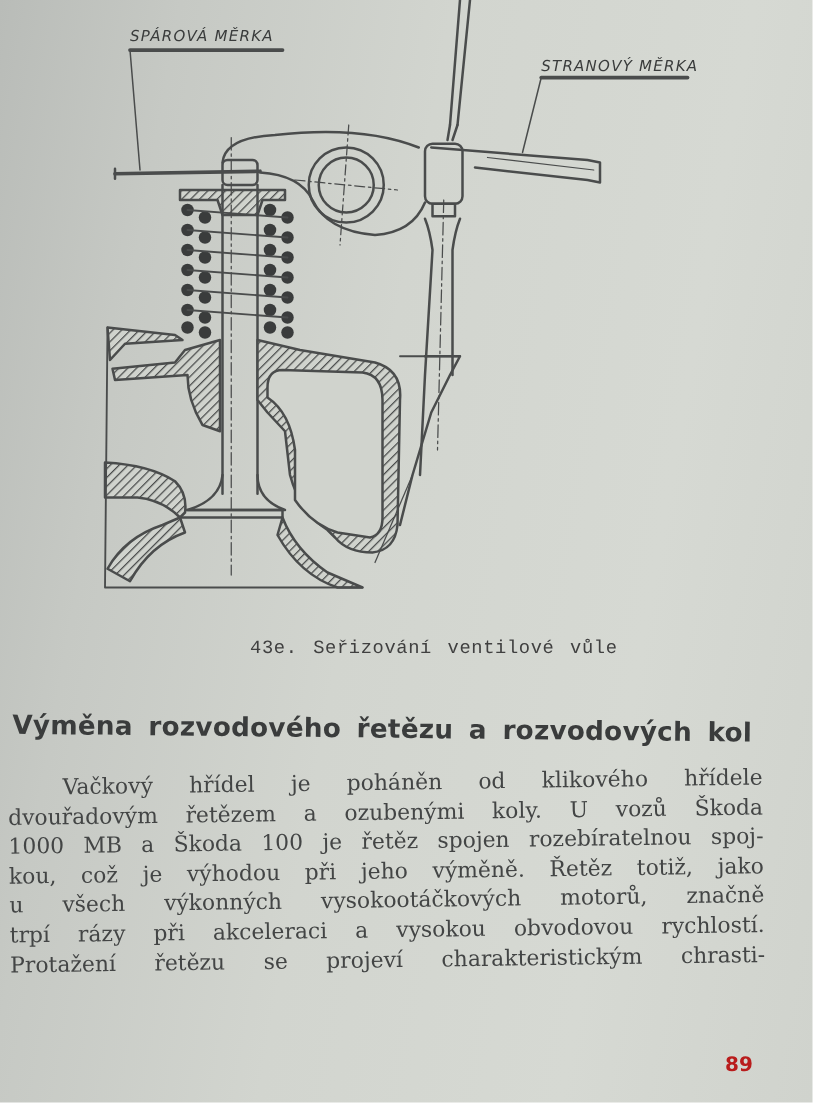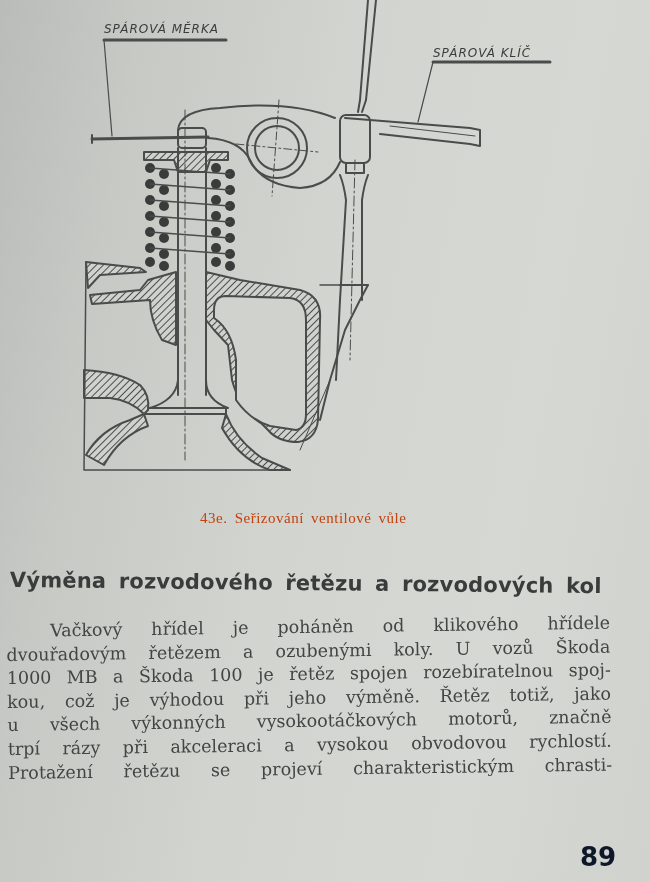--- a/index.html
+++ b/index.html
@@ -41,23 +41,23 @@
       color: #3a3c3c;
       white-space: nowrap;
     }
     .label-sparova { left: 104px; top: 22px; }
     .label-stranovy { left: 433px; top: 46px; }
 
     .caption {
       position: absolute;
       left: 200px;
       top: 510px;
-      font-family: Liberation Serif, serif;
+      font-family: Liberation Mono, monospace;
       font-size: 15px;
-      color: #c2410c;
+      color: #404040;
       letter-spacing: 0.5px;
       word-spacing: 3px;
       white-space: nowrap;
       text-align: right;
     }
     .section-heading {
       position: absolute;
       left: 10px;
       top: 568px;
       font-family: "DejaVu Sans", sans-serif;
@@ -91,22 +91,22 @@
       overflow: visible;
     }
     .body-line.indent { padding-left: 44px; }
     .body-line.last { text-align-last: justify; }
     .page-number {
       position: absolute;
       left: 580px;
       top: 842px;
       font-family: "DejaVu Sans", sans-serif;
       font-weight: bold;
-      font-size: 26px;
-      color: #0f172a;
+      font-size: 16px;
+      color: #b91c1c;
     }
   </style>
 </head>
 <body>
 
 <div class="page">
 
   <div class="figure">
     <svg viewBox="60 0 520 490" xmlns="http://www.w3.org/2000/svg">
       <defs>
@@ -210,21 +210,21 @@
         <path d="M226 414 Q236 440 262 458 L290 470 L270 470 Q240 460 222 428 Z" fill="url(#hatch)"></path>
 
         <path d="M86 262 L84 470 L290 470" stroke-width="1.5"></path>
         <line x1="320" y1="285" x2="368" y2="285" stroke-width="1.5"></line>
         <line x1="330" y1="380" x2="300" y2="450" stroke-width="1"></line>
       </g>
     </svg>
   </div>
 
   <span class="label label-sparova">SPÁROVÁ MĚRKA</span>
-  <span class="label label-stranovy">SPÁROVÁ KLÍČ</span>
+  <span class="label label-stranovy">STRANOVÝ MĚRKA</span>
 
   <div class="caption">43e. Seřizování ventilové vůle</div>
 
   <h2 class="section-heading" style="margin:0;">Výměna rozvodového řetězu a rozvodových kol</h2>
 
   <div class="body-text">
     <span class="body-line indent">Vačkový hřídel je poháněn od klikového hřídele</span>
     <span class="body-line">dvouřadovým řetězem a ozubenými koly. U vozů Škoda</span>
     <span class="body-line">1000 MB a Škoda 100 je řetěz spojen rozebíratelnou spoj-</span>
     <span class="body-line">kou, což je výhodou při jeho výměně. Řetěz totiž, jako</span>

